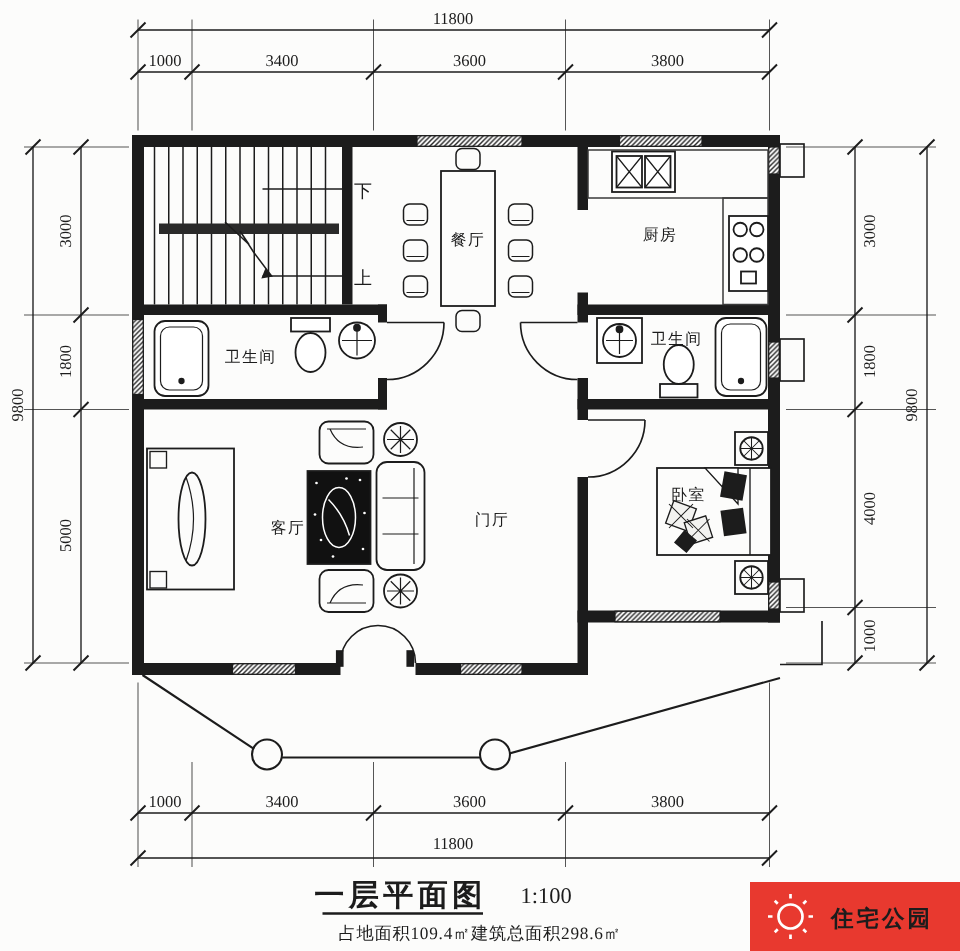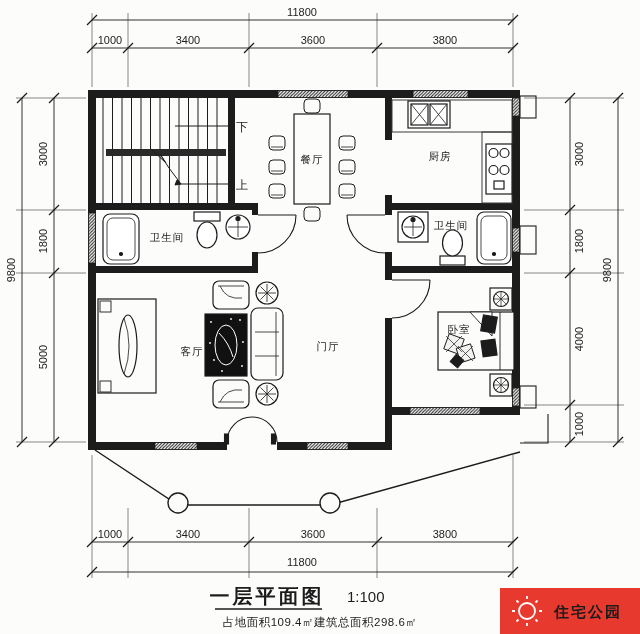--- a/index.html
+++ b/index.html
@@ -1,17 +1,17 @@
 <!DOCTYPE html>
 <html><head>
 <meta charset="utf-8">
 <style>
   html,body{margin:0;padding:0;background:#ffffff;}
   .page{width:640px;height:634px;position:relative;background:#fcfcfb;overflow:hidden;
-        font-family:Liberation Sans, sans-serif;}
+        font-family:Liberation Serif, serif;}
   svg{display:block;}
   text{fill:#1c1c1c;}
   .dim{font-size:11px;}
   .rlabel{font-size:10.5px;letter-spacing:1px;}
   .stairlabel{font-size:12px;}
   .title{font-size:20px;font-weight:bold;letter-spacing:3px;}
   .scale{font-size:15px;}
   .subtitle{font-size:11.5px;letter-spacing:0.5px;}
   .wm{font-size:15px;font-weight:bold;letter-spacing:2px;}
 </style>

